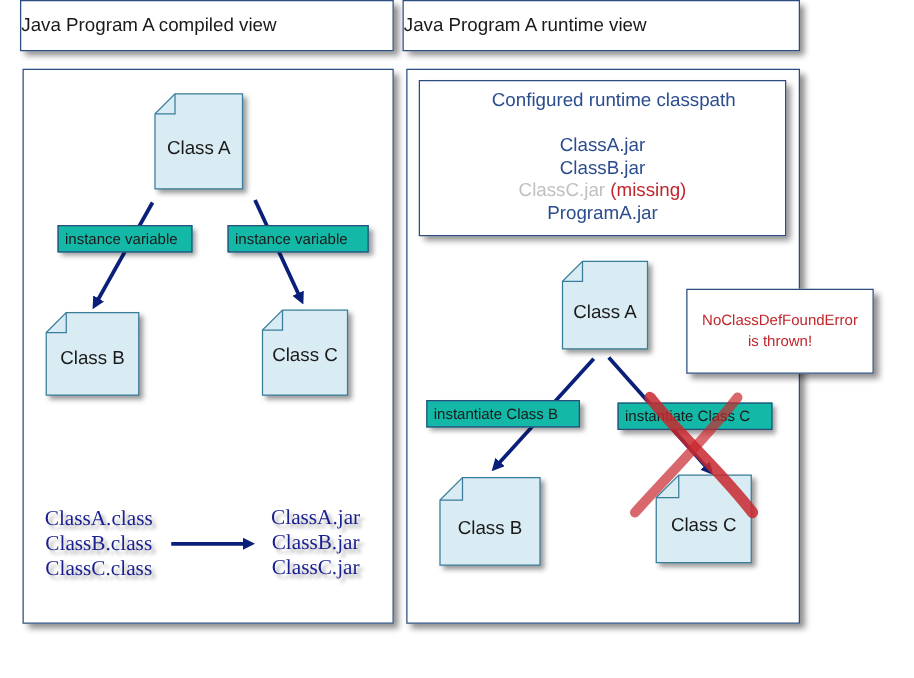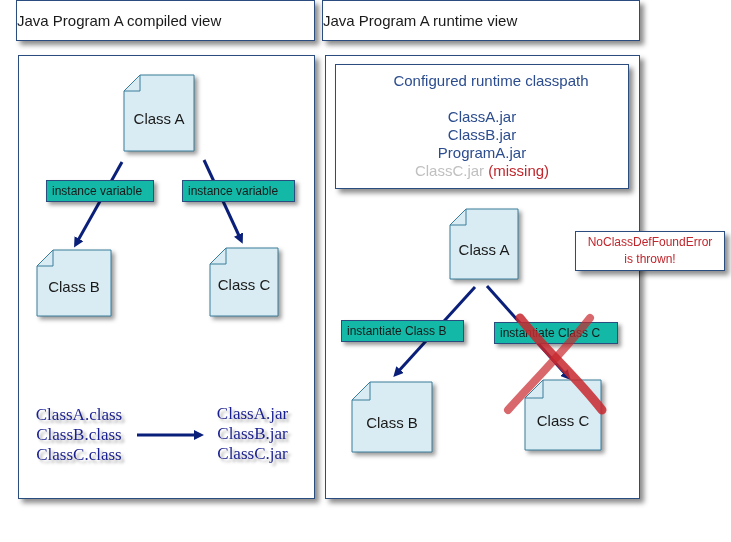--- a/index.html
+++ b/index.html
@@ -80,36 +80,36 @@
   <div>ClassA.jar</div>
   <div>ClassB.jar</div>
   <div>ClassC.jar</div>
 </div>
 
 <div class="box" style="left:335px;top:64px;width:294px;height:125px;"></div>
 <div class="cp" style="left:344px;top:72px;width:294px;">Configured runtime classpath</div>
 <div class="cp" style="left:335px;top:108px;width:294px;">
   <div>ClassA.jar</div>
   <div>ClassB.jar</div>
-  <div>ProgramA.jar</div>
   <div>
     <span class="missing-name">ClassC.jar</span>
     <span class="missing-tag">(missing)</span>
   </div>
+  <div>ProgramA.jar</div>
 </div>
 
 <div class="cls" style="left:450px;top:209px;">
   <svg width="68" height="70">
     <path d="M16,0 L68,0 L68,70 L0,70 L0,16 Z" fill="#d9ecf3" stroke="#3a7d9a" filter="drop-shadow(3px 3px 2px rgba(0,0,0,0.4))"></path>
     <path d="M0,16 L16,16 L16,0" fill="none" stroke="#3a7d9a"></path>
   </svg>
   <div class="lbl" style="width:68px;top:32px;">Class A</div>
 </div>
 
-<div class="box err" style="left:549px;top:231px;width:150px;height:40px;margin-left:26px;">
+<div class="box err" style="left:549px;top:231px;width:150px;height:68px;">
   <div>NoClassDefFoundError</div>
   <div>is thrown!</div>
 </div>
 
 <div class="label" style="left:341px;top:320px;width:123px;">instantiate Class B</div>
 <div class="label" style="left:494px;top:322px;width:124px;">instantiate Class C</div>
 
 <div class="cls" style="left:352px;top:382px;">
   <svg width="80" height="70">
     <path d="M18,0 L80,0 L80,70 L0,70 L0,18 Z" fill="#d9ecf3" stroke="#3a7d9a" filter="drop-shadow(3px 3px 2px rgba(0,0,0,0.4))"></path>

